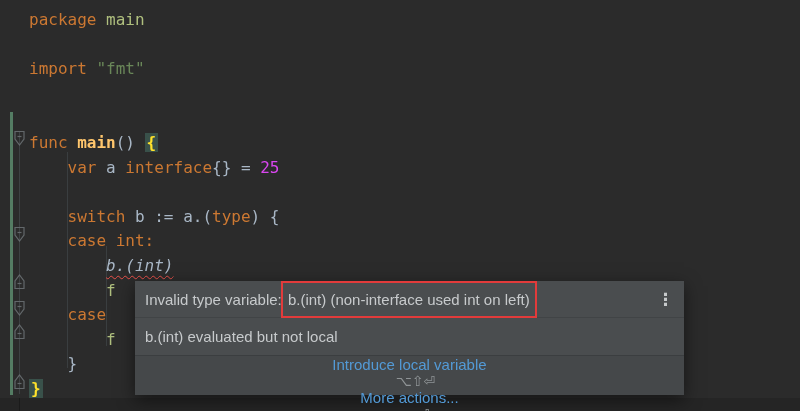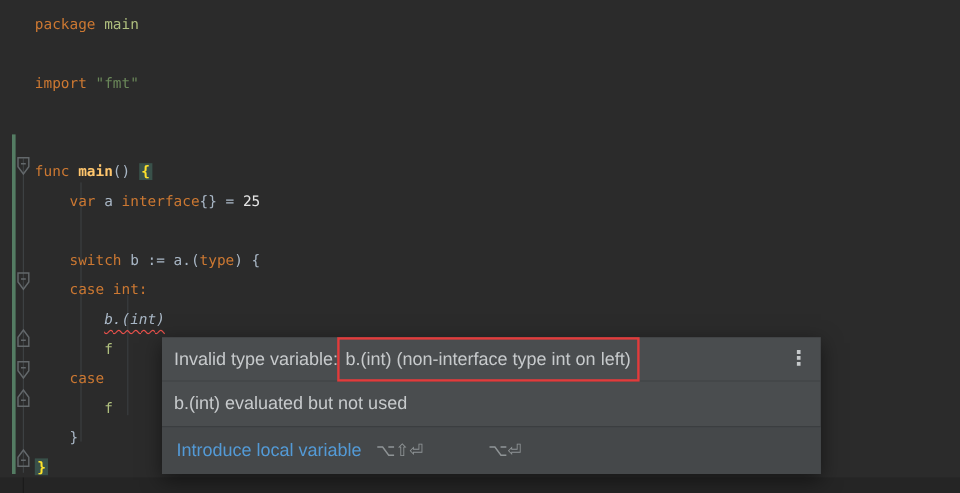--- a/index.html
+++ b/index.html
@@ -6,47 +6,47 @@
   .editor{position:relative;width:800px;height:411px;background:#2b2b2b;overflow:hidden;
           font-family:"DejaVu Sans Mono","Liberation Mono",monospace;}
   
   .vcs-bar{position:absolute;left:10px;top:112px;width:3px;height:283px;background:#547c63;}
   .fold-line{position:absolute;left:19px;top:132px;width:1px;height:262px;background:#3d4143;}
   .fold-marker{position:absolute;left:13px;width:13px;height:17px;}
   .indent-guide{position:absolute;width:1px;background:#3a3e40;}
   .guide-1{left:67px;top:152px;height:216px;}
   .guide-2{left:106px;top:246px;height:100px;}
   
-  .code-area{position:absolute;left:29px;top:8px;font-size:12px;line-height:24.6px;
+  .code-area{position:absolute;left:29px;top:8px;font-size:16px;line-height:24.6px;
              white-space:pre;color:#a9b7c6;}
   .line{height:24.6px;}
   .tk-kw{color:#cc7832;}
   .tk-pl{color:#a9b7c6;}
   .tk-str{color:#6a8759;}
-  .tk-num{color:#e5e5e5;}
+  .tk-num{color:#d946ef;}
   .tk-fn{color:#ffc66d;font-weight:bold;}
   .tk-pkg{color:#afbf7e;}
   .tk-brace{color:#ffe32b;font-weight:bold;background:#39514a;padding:0 2px;}
   .tk-err{text-decoration:underline wavy #e8504a 1px;text-underline-offset:4px;font-style:italic;}
   
   .bottom-strip{position:absolute;left:0;top:398px;width:800px;height:13px;background:#252525;}
   .bottom-gutter-line{position:absolute;left:19px;top:398px;width:1px;height:13px;background:#1b1b1b;}
   
   .tooltip{position:absolute;left:135px;top:281px;width:549px;background:#4a4d4f;
            font-family:"Liberation Sans","DejaVu Sans",sans-serif;font-size:15px;color:#c7cacc;
            box-shadow:0 5px 16px rgba(0,0,0,.5);}
   .tt-row1{height:36px;display:flex;align-items:center;padding:0 10px;}
   .tt-msg{flex:1;white-space:nowrap;overflow:visible;}
   .red-annotation{border:2px solid #e23b3b;padding:8px 5px;margin-left:-5px;}
   .kebab{width:20px;text-align:right;color:#c6c9cb;font-size:17px;font-weight:bold;
          font-family:"DejaVu Sans",sans-serif;cursor:pointer;line-height:1;}
   .tt-sep{height:1px;background:#414446;}
   .tt-row2{height:37px;display:flex;align-items:center;padding:0 10px;}
   .tt-actions{height:39px;background:#45484a;border-top:1px solid #3b3e40;
-              display:flex;align-items:center;padding:0 12px;}
+              display:flex;align-items:center;padding:0 12px;flex-direction:column;}
   .tt-link{color:#539ad6;cursor:pointer;}
   .tt-shortcut{color:#8f9496;margin-left:12px;font-family:"DejaVu Sans",sans-serif;font-size:14px;}
   .spacer{width:42px;}
 </style>
 </head>
 <body>
 
 <div class="editor">
   <div class="vcs-bar"></div>
   <div class="fold-line"></div>
@@ -79,27 +79,28 @@
         </svg></div>
     </div>
 
   <div class="code-area"><div class="line"><span class="tk-kw">package</span><span class="tk-pl"> </span><span class="tk-pkg">main</span></div><div class="line"></div><div class="line"><span class="tk-kw">import</span><span class="tk-pl"> </span><span class="tk-str">"fmt"</span></div><div class="line"></div><div class="line"></div><div class="line"><span class="tk-kw">func</span><span class="tk-pl"> </span><span class="tk-fn">main</span><span class="tk-pl">() </span><span class="tk-brace">{</span></div><div class="line"><span class="tk-pl">    </span><span class="tk-kw">var</span><span class="tk-pl"> a </span><span class="tk-kw">interface</span><span class="tk-pl">{} = </span><span class="tk-num">25</span></div><div class="line"></div><div class="line"><span class="tk-pl">    </span><span class="tk-kw">switch</span><span class="tk-pl"> b := a.(</span><span class="tk-kw">type</span><span class="tk-pl">) {</span></div><div class="line"><span class="tk-pl">    </span><span class="tk-kw">case</span><span class="tk-pl"> </span><span class="tk-kw">int:</span></div><div class="line"><span class="tk-pl">        </span><span class="tk-err">b.(int)</span></div><div class="line"><span class="tk-pl">        </span><span class="tk-pkg">f</span></div><div class="line"><span class="tk-pl">    </span><span class="tk-kw">case</span></div><div class="line"><span class="tk-pl">        </span><span class="tk-pkg">f</span></div><div class="line"><span class="tk-pl">    }</span></div><div class="line"><span class="tk-brace">}</span></div></div>
 
   <div class="bottom-strip"></div>
   <div class="bottom-gutter-line"></div>
 
   <div class="tooltip">
     <div class="tt-row1">
-      <div class="tt-msg"><span>Invalid type variable: </span><span class="red-annotation">b.(int) (non-interface type int on left)</span></div>
+      <div class="tt-msg"><span>Invalid type variable: </span><span class="red-annotation">b.(int) (non-interface used int on left)</span></div>
       <div class="kebab">⋮</div>
     </div>
     <div class="tt-sep"></div>
     <div class="tt-row2">
-      <span>b.(int) evaluated but not used</span>
+      <span>b.(int) evaluated but not local</span>
     </div>
     <div class="tt-actions">
       <span class="tt-link">Introduce local variable</span>
       <span class="tt-shortcut">⌥⇧⏎</span>
       <span class="spacer"></span>
+      <span class="tt-link">More actions...</span>
       <span class="tt-shortcut">⌥⏎</span>
     </div>
   </div>
 </div>
 
 </body></html>

